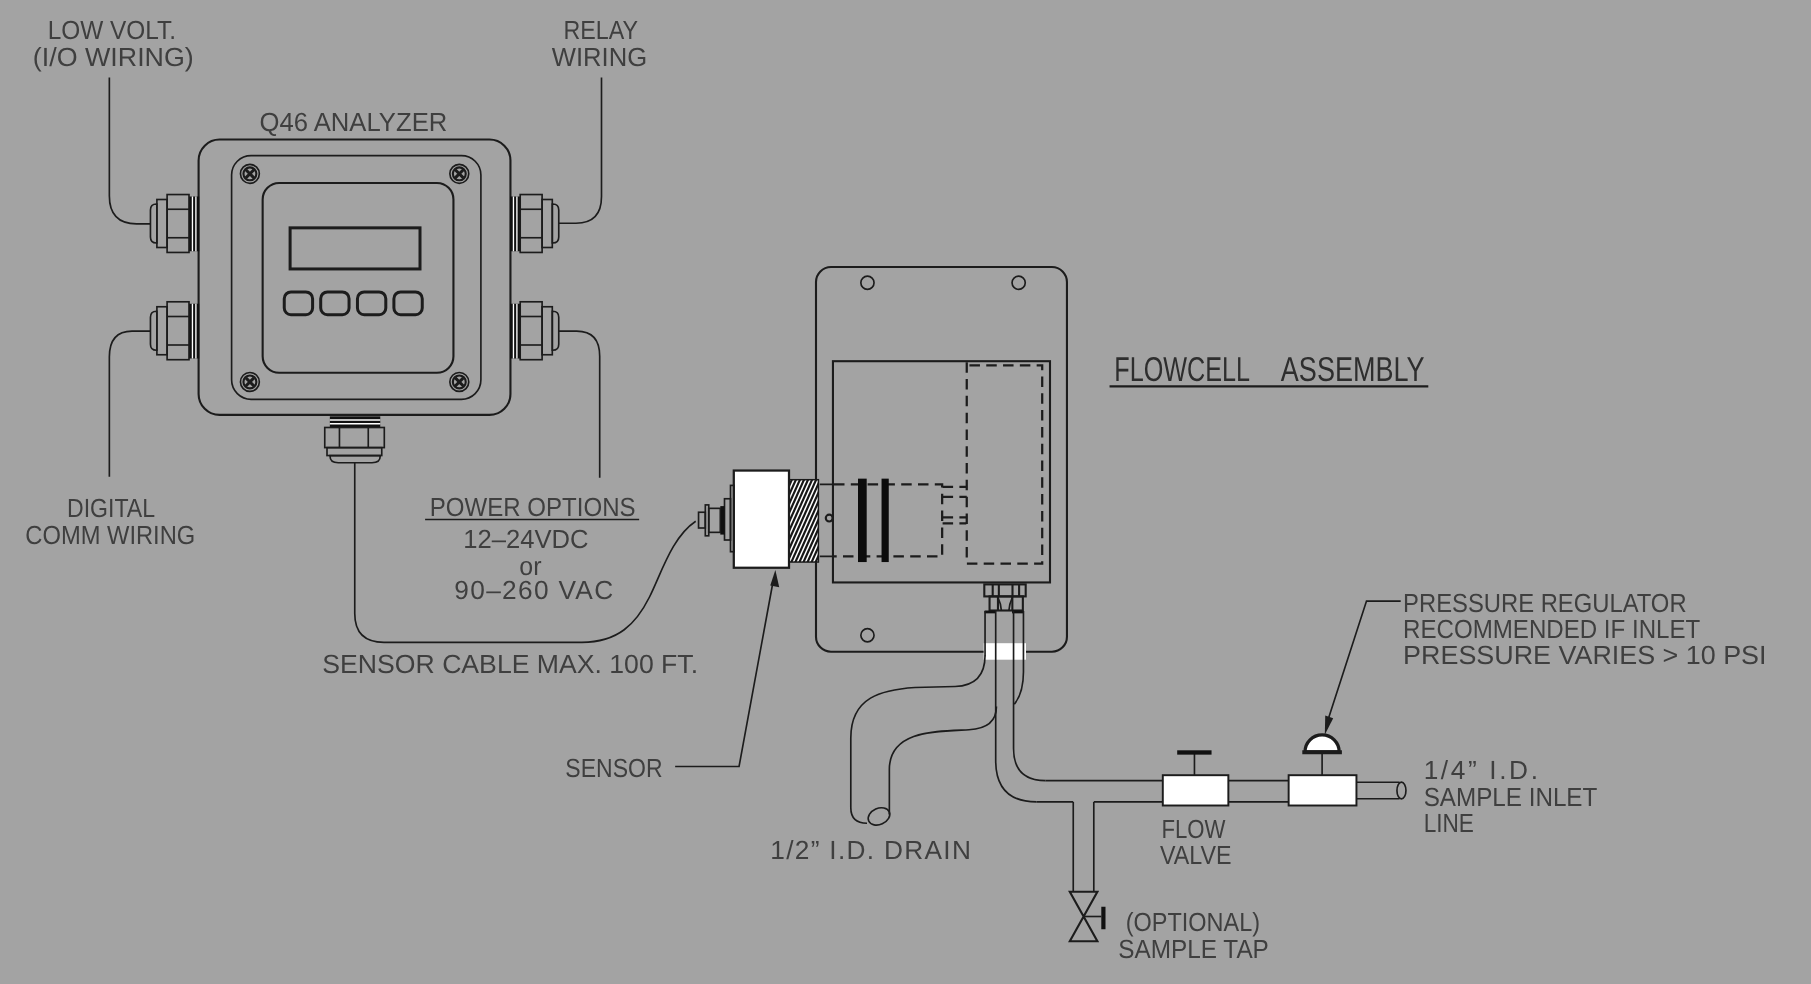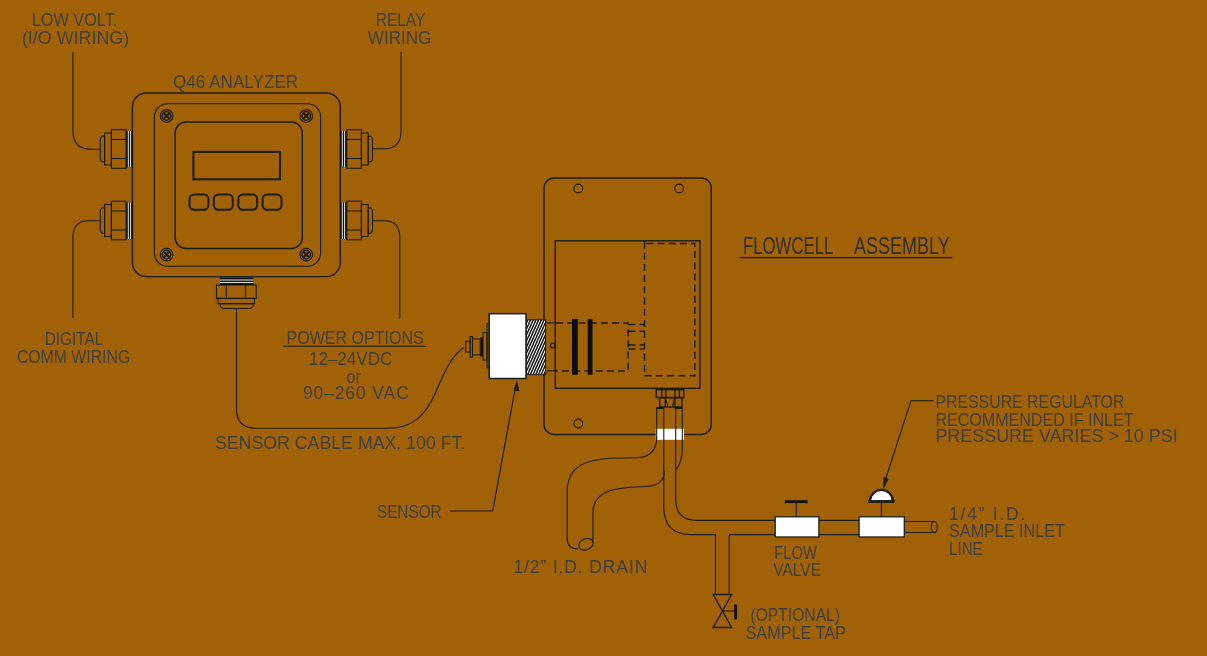--- a/index.html
+++ b/index.html
@@ -1,16 +1,16 @@
 <!DOCTYPE html>
 <html><head>
 <meta charset="utf-8">
 <style>
   html,body{margin:0;padding:0;background:#ffffff;}
-  .wrap{width:1207px;height:656px;position:relative;overflow:hidden;background:#a16207;}
+  .wrap{width:1207px;height:656px;position:relative;overflow:hidden;background:#a3a3a3;}
   text{font-family:"Liberation Sans",sans-serif;fill:#3f3f3f;font-size:17.5px;}
   .tt{font-size:23px;fill:#2e2e2e;}
   .ln{stroke:#1c1c1c;stroke-width:1.1;fill:none;}
   .ln2{stroke:#1c1c1c;stroke-width:1.4;fill:none;}
   .dsh{stroke:#1c1c1c;stroke-width:1.5;fill:none;stroke-dasharray:7 4.2;}
 </style>
 </head>
 <body>
 <div class="wrap">
 <svg width="1207" height="656" viewBox="0 0 1207 656">

